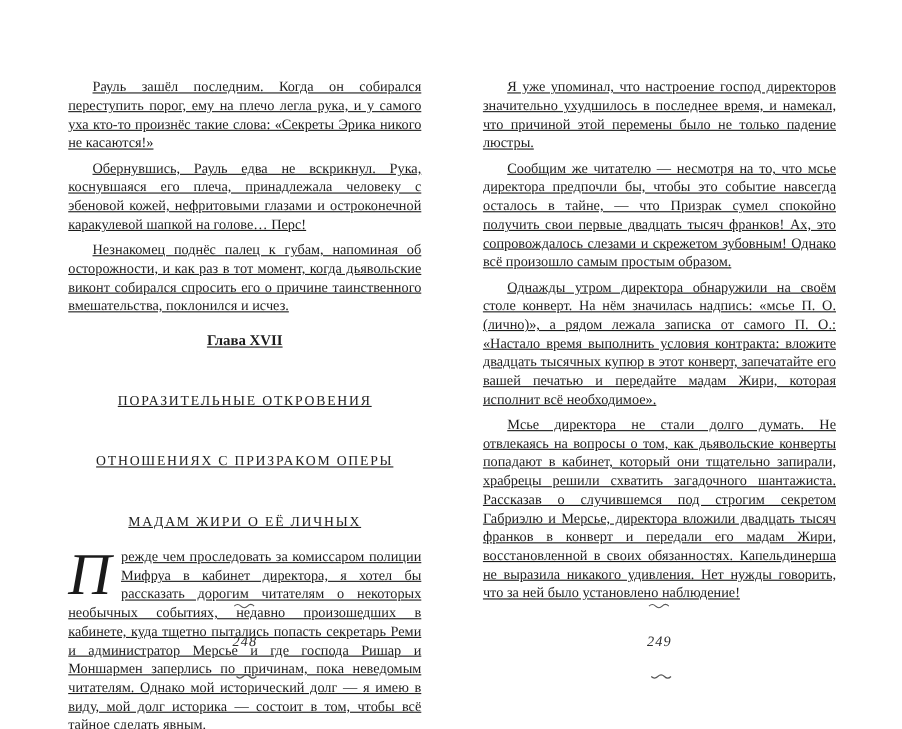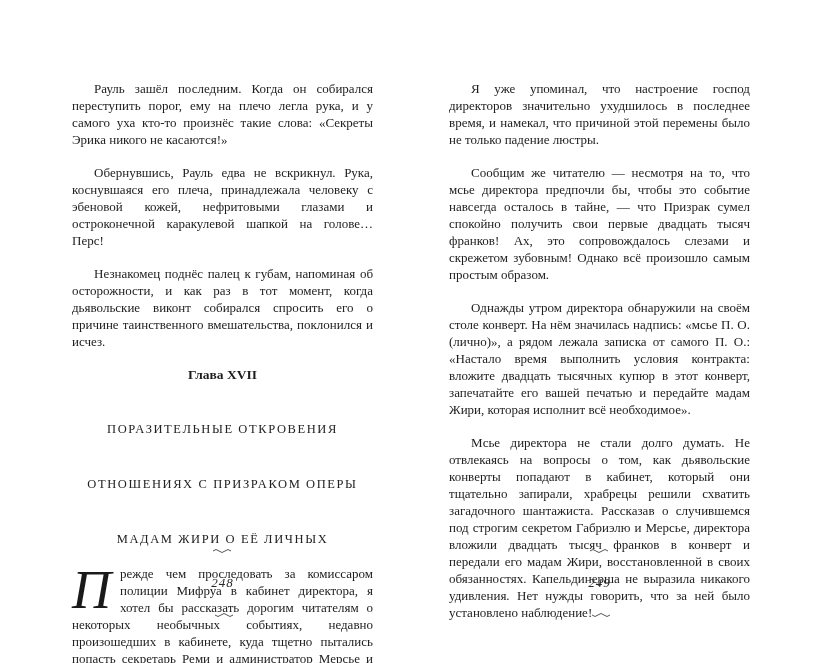--- a/index.html
+++ b/index.html
@@ -16,29 +16,31 @@
     overflow: hidden;
   }
   .page {
     flex: 1;
     min-width: 0;
     position: relative;
     height: 599px;
   }
   .page-body { position: relative; }
   .para {
-    margin: 16px;
+    margin: 6px;
     font-size: 13px;
     line-height: 17px;
     text-align: justify;
     text-indent: 1.7em;
+    text-decoration: underline;
   }
   .chapter {
     margin: 15px 0 13px;
     text-align: center;
+    text-decoration: underline;
   }
   .chapter-label {
     font-weight: bold;
     font-size: 13.5px;
     line-height: 18px;
     margin-bottom: 8px;
   }
   .chapter-title {
     font-size: 12.5px;
     line-height: 19px;

